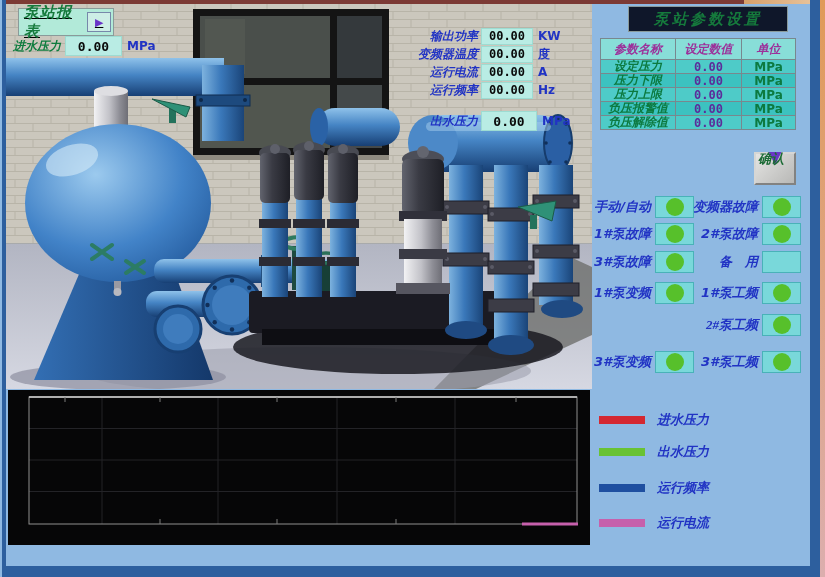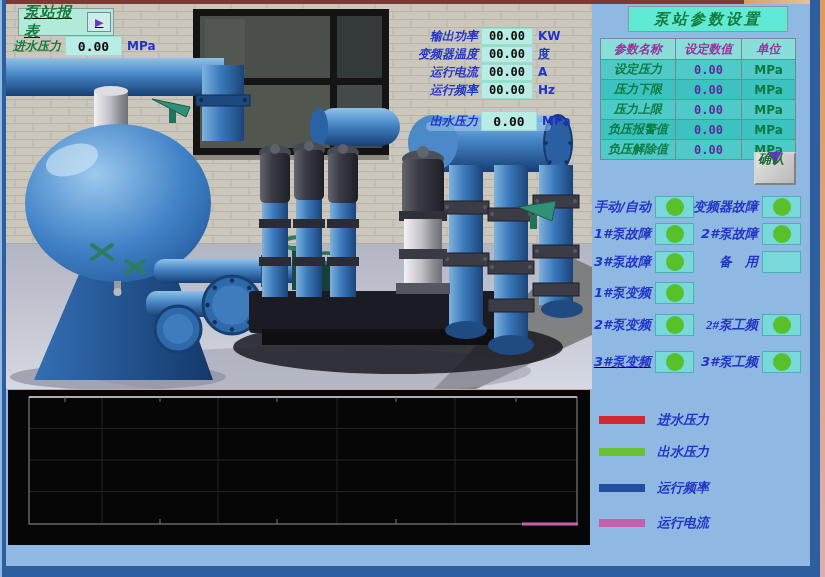--- a/index.html
+++ b/index.html
@@ -37,30 +37,30 @@
   .inlet .unit{font-size:12px;font-weight:bold;color:#2133c4;margin-left:5px;}
   
   .ro{position:absolute;left:402px;display:flex;align-items:center;height:18px;margin-top:16px;}
   .ro .lbl{width:76px;text-align:right;font-size:12px;}
   .ro .valbox{width:52px;height:17px;font-size:12px;margin-left:3px;}
   .ro .unit{font-size:12px;font-weight:bold;color:#2133c4;margin-left:5px;}
   .ro.outlet .valbox{width:56px;height:20px;font-size:13px;}
   
   .ptitle{
     position:absolute;left:628px;top:6px;width:160px;height:26px;
-    background:#5eead4;border:1px solid #8a9a9a;box-sizing:border-box;
+    background:#0f172a;border:1px solid #8a9a9a;box-sizing:border-box;
     display:flex;align-items:center;justify-content:center;
     font-size:15px;font-weight:bold;font-style:italic;color:#157a3c;letter-spacing:3px;
   }
   .ptable{position:absolute;left:600px;top:38px;border-top:1px solid #78888e;border-left:1px solid #78888e;}
   .prow{display:flex;}
   .pcell{
     border-right:1px solid #78888e;border-bottom:1px solid #78888e;box-sizing:border-box;
     display:flex;align-items:center;justify-content:center;
-    font-size:12px;font-weight:bold;font-style:italic;height:20px;
+    font-size:12px;font-weight:bold;font-style:italic;height:14px;
   }
   .prow.head .pcell{height:21px;background:#88ded8;color:#9c309a;}
   .c-name{width:75px;color:#0c7a40;}
   .c-val{width:66px;color:#5c2d9a;font-style:normal;font-family:"DejaVu Sans Mono","Liberation Mono",monospace;}
   .c-unit{width:54px;color:#0c7a40;font-style:normal;}
   .prow.r-odd .pcell{background:#4ecbc8;}
   .prow.r-even .pcell{background:#3cc2c0;}
   
   .confirm{
     position:absolute;left:754px;top:152px;width:42px;height:33px;
@@ -420,33 +420,33 @@
   <div class="ind" style="left:655px;top:250px;">
     <span class="lbl">备　用</span>
     <span class="ind-box empty"></span>
   </div>
   <div class="ind" style="left:548px;top:281px;">
     <span class="lbl">1#泵变频</span>
     <span class="ind-box">
         <span class="dot"></span>
       </span>
   </div>
-  <div class="ind" style="left:548px;top:313px;">
-    <span class="lbl">2#泵变频</span>
+  <div class="ind" style="left:655px;top:281px;">
+    <span class="lbl">1#泵工频</span>
     <span class="ind-box">
         <span class="dot"></span>
       </span>
   </div>
   <div class="ind" style="left:655px;top:313px;font-family:Liberation Serif, serif;">
     <span class="lbl">2#泵工频</span>
     <span class="ind-box">
         <span class="dot"></span>
       </span>
   </div>
-  <div class="ind" style="left:548px;top:350px;text-decoration:underline;">
+  <div class="ind" style="left:548px;top:350px;">
     <span class="lbl">3#泵变频</span>
     <span class="ind-box">
         <span class="dot"></span>
       </span>
   </div>
   <div class="ind" style="left:655px;top:350px;">
     <span class="lbl">3#泵工频</span>
     <span class="ind-box">
         <span class="dot"></span>
       </span>

